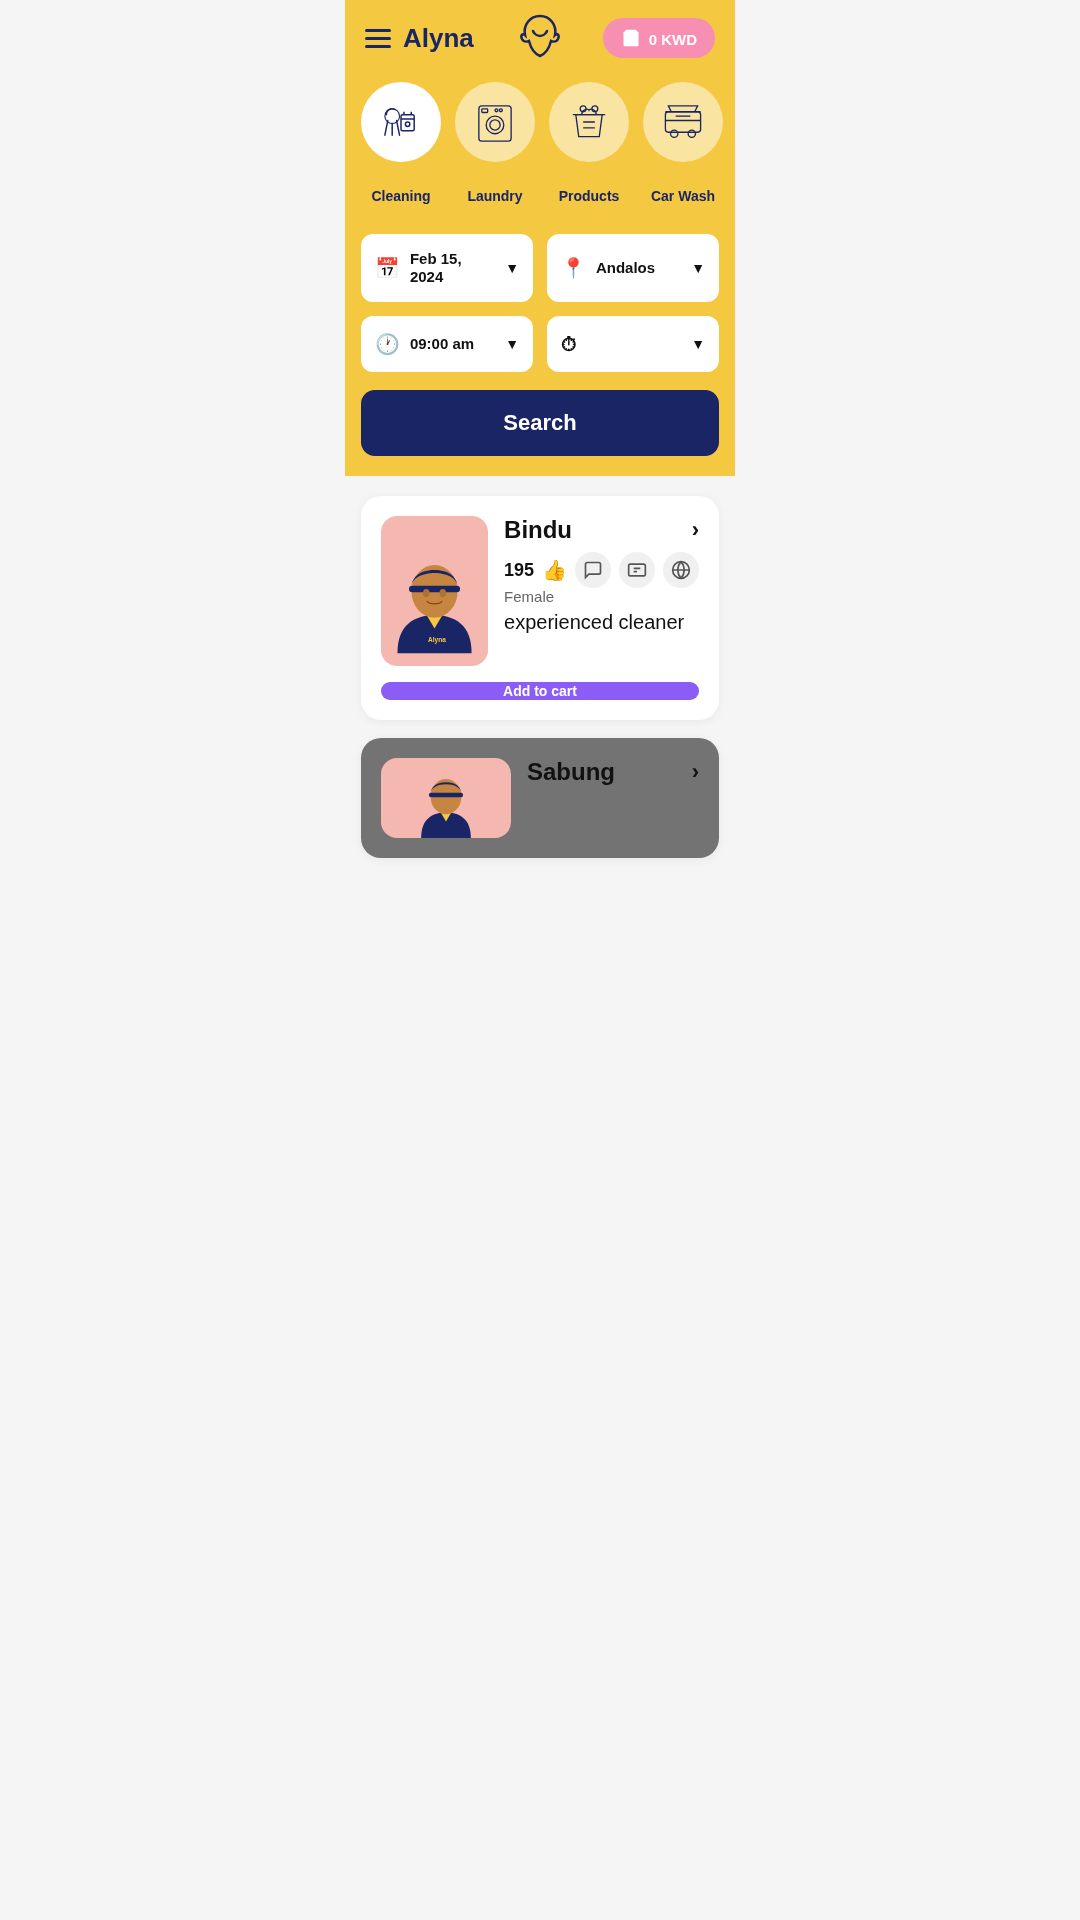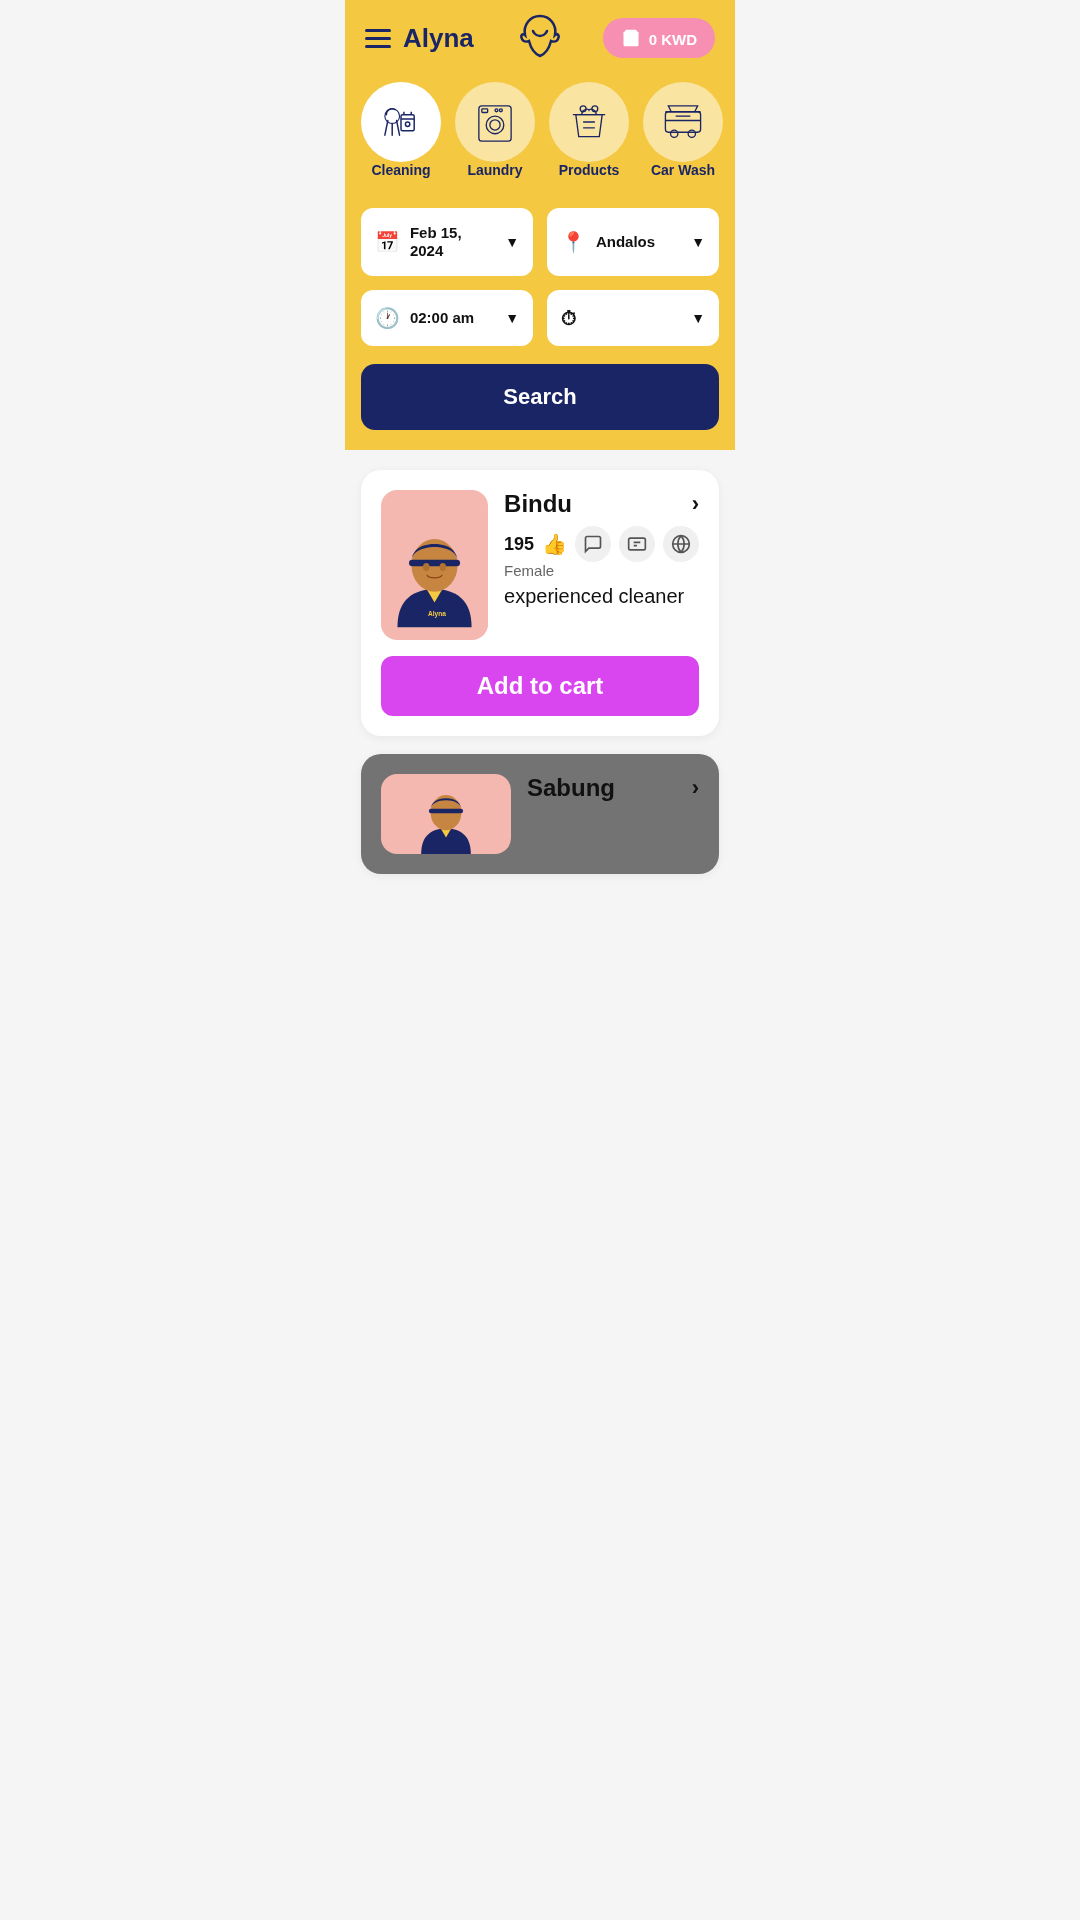--- a/index.html
+++ b/index.html
@@ -72,21 +72,21 @@
       gap: 14px;
       padding: 0 16px;
       overflow-x: auto;
       scrollbar-width: none;
     }
     .category-scroll::-webkit-scrollbar { display: none; }
     .category-item {
       display: flex;
       flex-direction: column;
       align-items: center;
-      gap: 0;
+      gap: 26px;
       cursor: pointer;
       min-width: 80px;
     }
     .category-icon-wrap {
       width: 80px;
       height: 80px;
       border-radius: 50%;
       background: rgba(255,255,255,0.5);
       display: flex;
       align-items: center;
@@ -225,27 +225,27 @@
       color: #666;
       margin-bottom: 4px;
     }
     .worker-desc {
       font-size: 20px;
       font-weight: 500;
       color: #111;
       line-height: 1.3;
     }
     .add-cart-btn {
-      background: #d946ef;
+      background: #8b5cf6;
       color: white;
       border: none;
       border-radius: 12px;
       width: 100%;
-      padding: 16px;
-      font-size: 24px;
+      padding: 1px;
+      font-size: 14px;
       font-weight: 700;
       cursor: pointer;
       margin-top: 16px;
     }
 
     
     .worker-card-partial {
       background: #737373;
       border-radius: 20px;
       padding: 20px;
@@ -369,21 +369,21 @@
     </button>
     <button class="filter-btn">
       <span class="filter-icon">📍</span>
       <span class="filter-text">Andalos</span>
       <span class="chevron">▼</span>
     </button>
   </div>
   <div class="filter-row">
     <button class="filter-btn">
       <span class="filter-icon">🕐</span>
-      <span class="filter-text">02:00 am</span>
+      <span class="filter-text">09:00 am</span>
       <span class="chevron">▼</span>
     </button>
     <button class="filter-btn">
       <span class="filter-icon">⏱</span>
       <span class="filter-text"></span>
       <span class="chevron">▼</span>
     </button>
   </div>
   <button class="search-btn">Search</button>
 </div>

